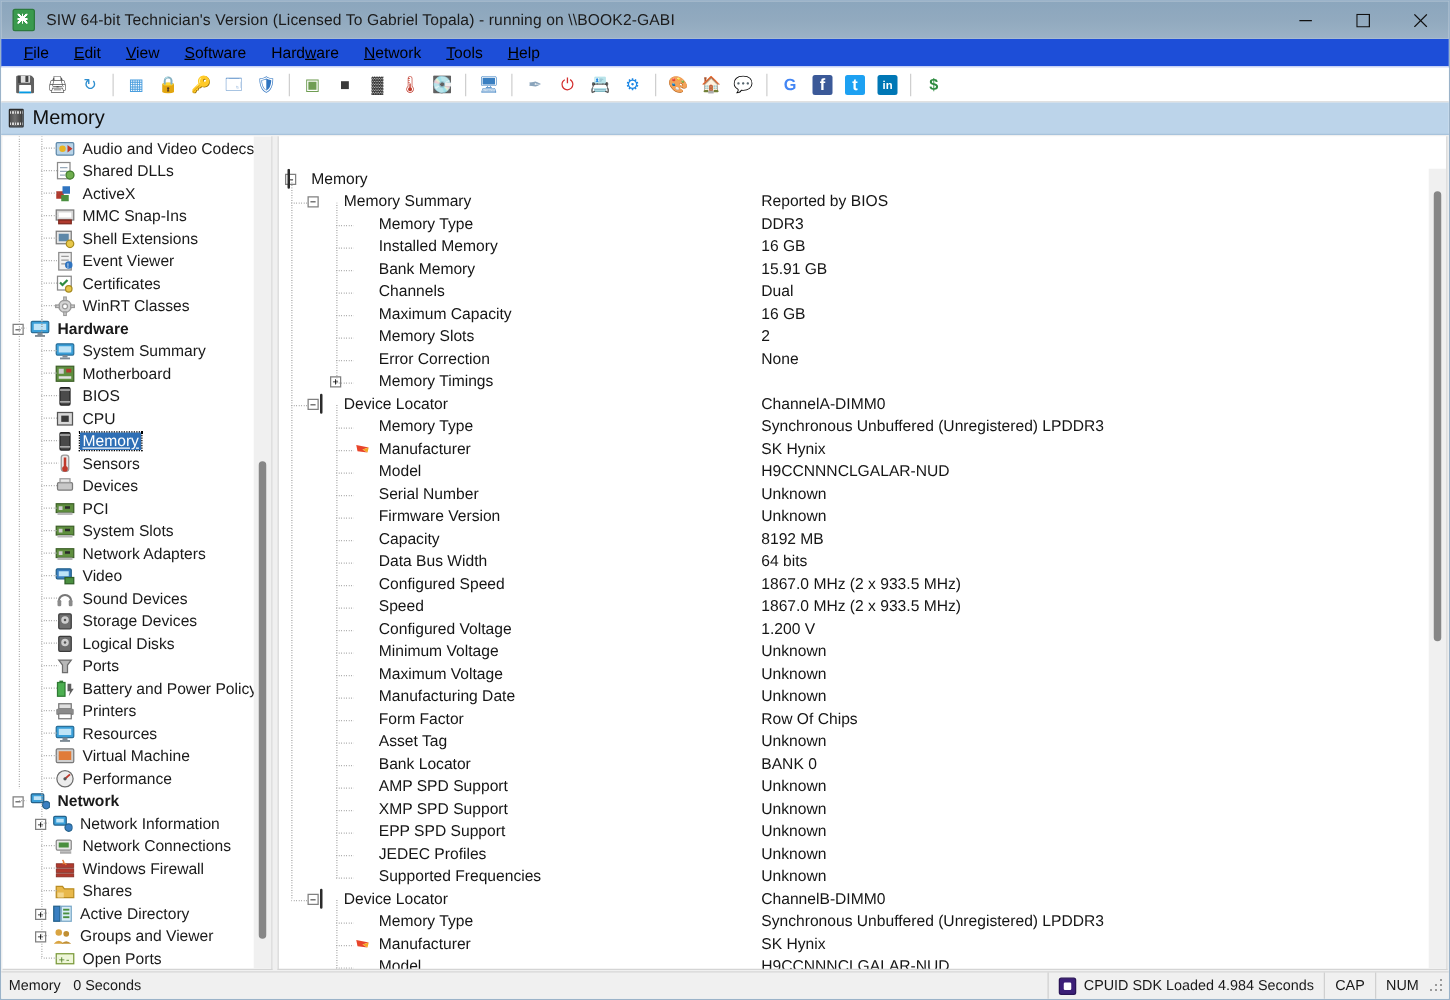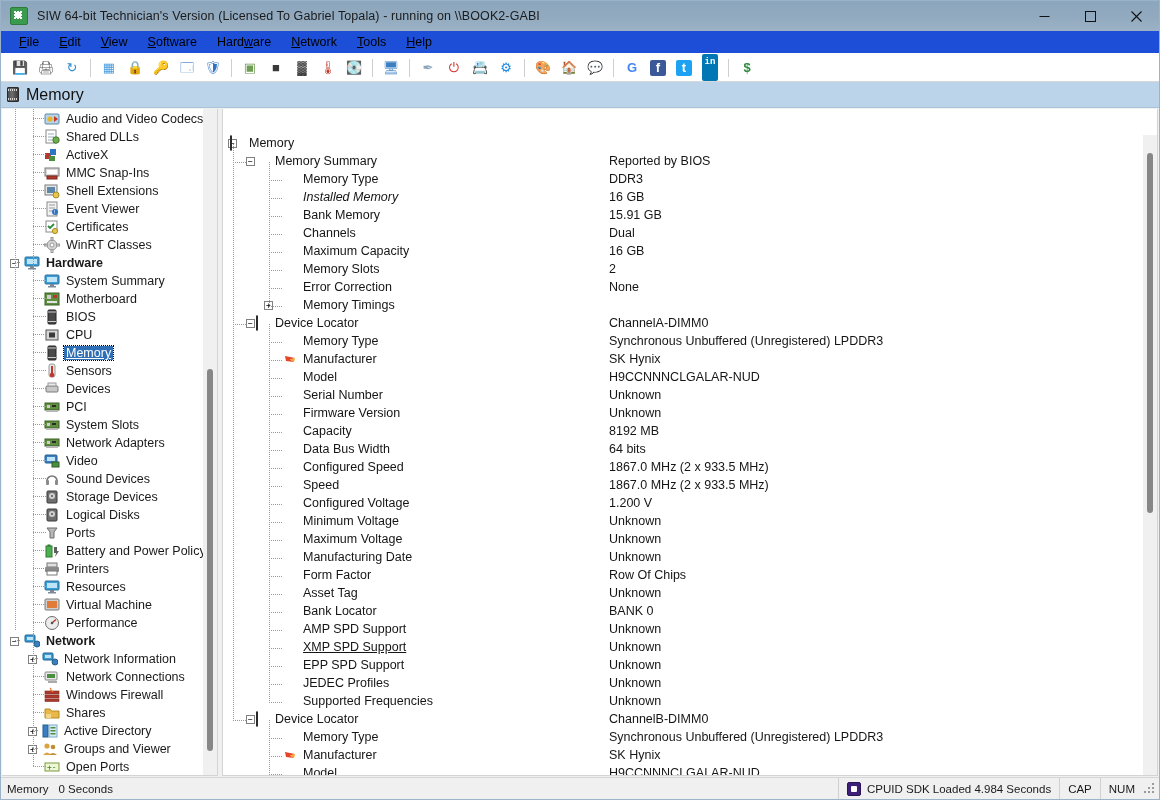--- a/index.html
+++ b/index.html
@@ -472,21 +472,21 @@
       <div class="tb">
         <span class="gl" style="color: rgb(66, 133, 244); font-weight: bold; font-size: 13px;">G</span>
       </div>
       <div class="tb">
         <span class="gl" style="color: rgb(255, 255, 255); font-weight: bold; font-size: 13px; background: rgb(59, 89, 152); display: inline-block; width: 16px; height: 16px; line-height: 16px; text-align: center; border-radius: 2px;">f</span>
       </div>
       <div class="tb">
         <span class="gl" style="color: rgb(255, 255, 255); font-weight: bold; font-size: 13px; background: rgb(29, 161, 242); display: inline-block; width: 16px; height: 16px; line-height: 16px; text-align: center; border-radius: 2px;">t</span>
       </div>
       <div class="tb">
-        <span class="gl" style="color: rgb(255, 255, 255); font-weight: bold; font-size: 9px; background: rgb(0, 119, 181); display: inline-block; width: 16px; height: 27px; line-height: 16px; text-align: center; border-radius: 2px; font-family: Liberation Mono, monospace;">in</span>
+        <span class="gl" style="color: rgb(255, 255, 255); font-weight: bold; font-size: 9px; background: rgb(0, 119, 181); display: inline-block; width: 16px; height: 16px; line-height: 16px; text-align: center; border-radius: 2px;">in</span>
       </div>
       <div class="tbsep"></div>
       <div class="tb">
         <span class="gl" style="color: rgb(46, 139, 64); font-weight: bold; font-size: 13px;">$</span>
       </div>
     </div>
 
   <div class="pagehead">
     <span class="ph-icon">
       <span class="chip" style="width:12px;height:15px"></span>
@@ -948,21 +948,21 @@
           <div class="prow">
             <span class="pexp" style="left: 23px;">−</span>
             <span class="pname" style="left: 52px;">Memory Summary</span>
             <span class="pval">Reported by BIOS</span>
           </div>
           <div class="prow">
             <span class="pname" style="left: 80px;">Memory Type</span>
             <span class="pval">DDR3</span>
           </div>
           <div class="prow">
-            <span class="pname" style="left: 80px; font-style: italic;">Installed Memory</span>
+            <span class="pname" style="left: 80px;">Installed Memory</span>
             <span class="pval">16 GB</span>
           </div>
           <div class="prow">
             <span class="pname" style="left: 80px;">Bank Memory</span>
             <span class="pval">15.91 GB</span>
           </div>
           <div class="prow">
             <span class="pname" style="left: 80px;">Channels</span>
             <span class="pval">Dual</span>
           </div>
@@ -1054,21 +1054,21 @@
           </div>
           <div class="prow">
             <span class="pname" style="left: 80px;">Bank Locator</span>
             <span class="pval">BANK 0</span>
           </div>
           <div class="prow">
             <span class="pname" style="left: 80px;">AMP SPD Support</span>
             <span class="pval">Unknown</span>
           </div>
           <div class="prow">
-            <span class="pname" style="left: 80px; text-decoration: underline;">XMP SPD Support</span>
+            <span class="pname" style="left: 80px;">XMP SPD Support</span>
             <span class="pval">Unknown</span>
           </div>
           <div class="prow">
             <span class="pname" style="left: 80px;">EPP SPD Support</span>
             <span class="pval">Unknown</span>
           </div>
           <div class="prow">
             <span class="pname" style="left: 80px;">JEDEC Profiles</span>
             <span class="pval">Unknown</span>
           </div>

